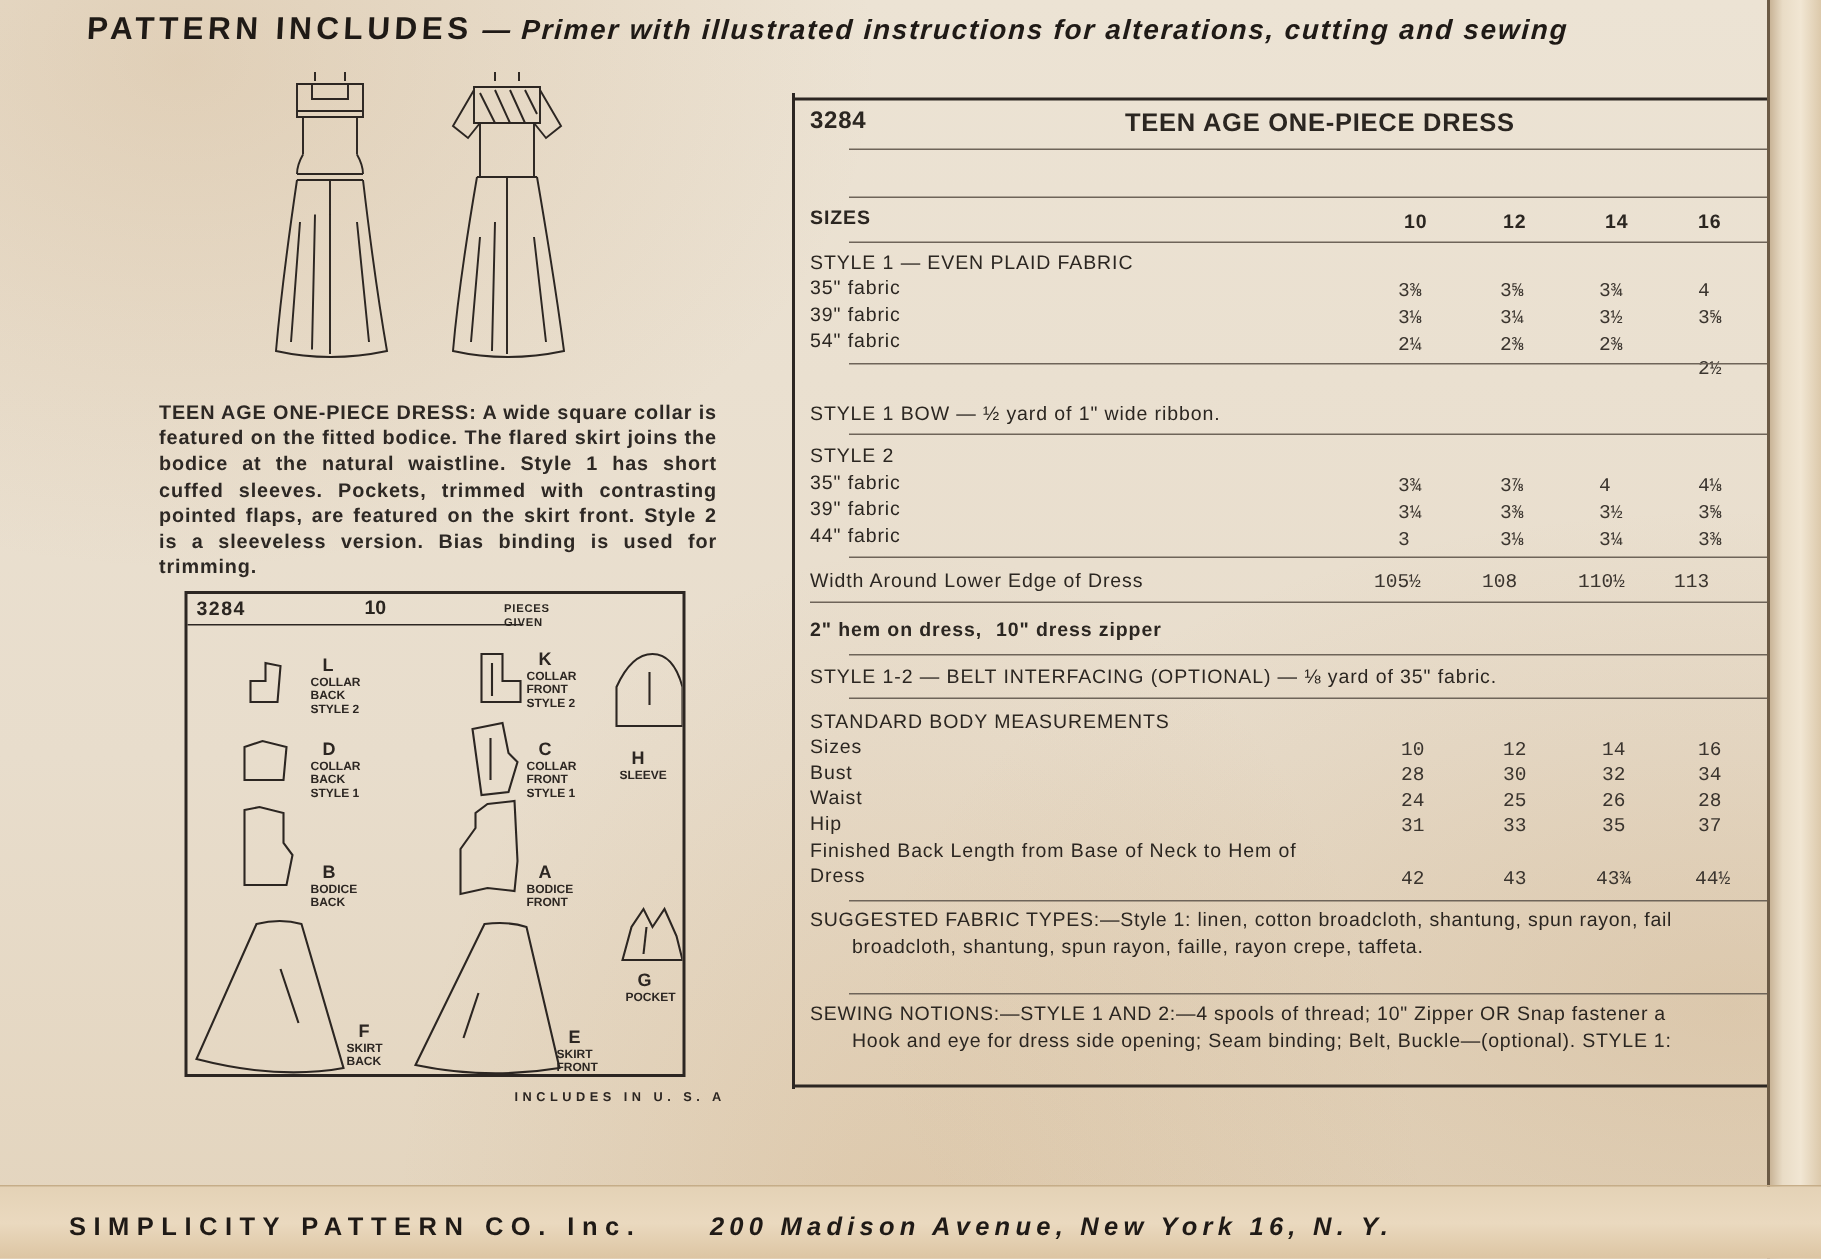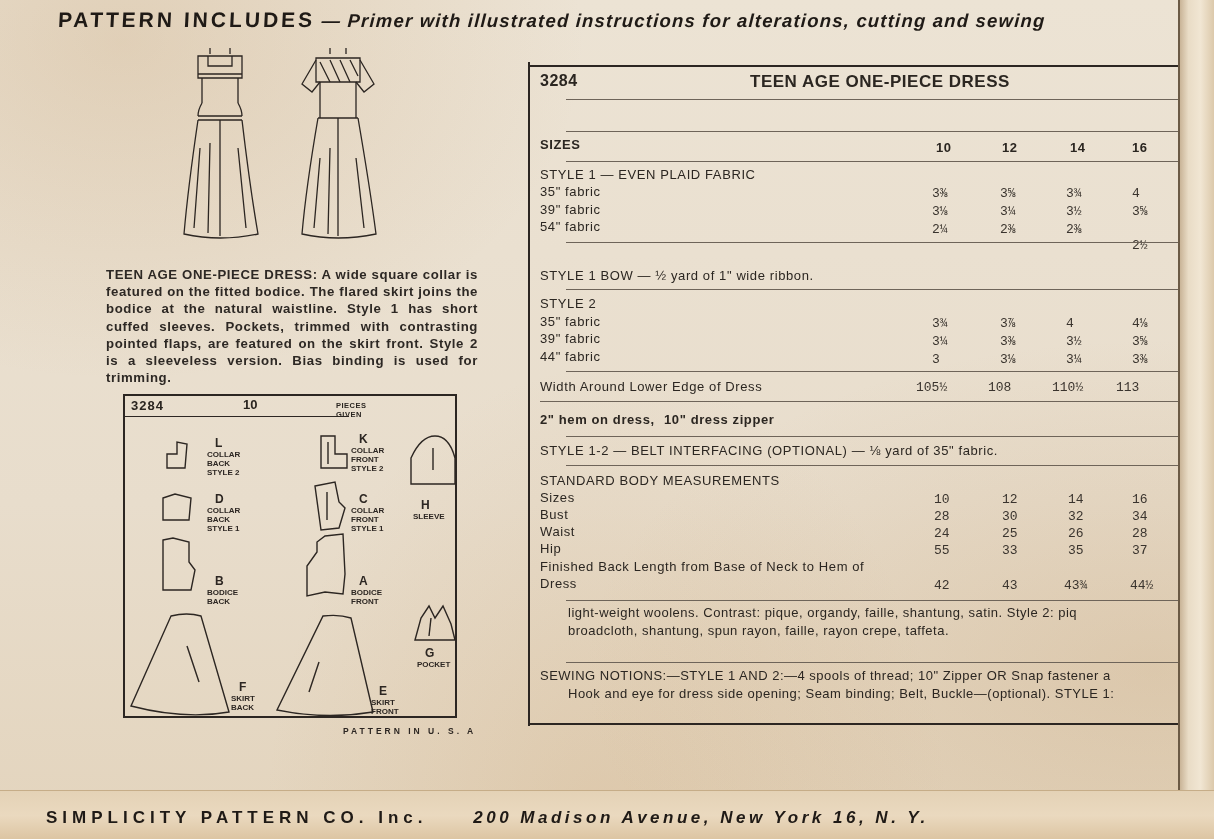--- a/index.html
+++ b/index.html
@@ -223,21 +223,21 @@
     <span class="letter">F</span>
     <span class="name">SKIRT</span>
     <span class="name">BACK</span>
   </div>
   <div class="piece-label" style="left:246px;top:288px">
     <span class="letter">E</span>
     <span class="name">SKIRT</span>
     <span class="name">FRONT</span>
   </div>
 </div>
-<div class="printed">PATTERN IN U. S. A</div>
+<div class="printed">INCLUDES IN U. S. A</div>
 
 <div class="panel">
   <div class="panel-topline"></div>
 
   <span class="t title-num" style="left:10px;top:10px">3284</span>
   <span class="t title-main" style="left:220px;top:10px">TEEN AGE ONE-PIECE DRESS</span>
   <span class="t title-main" style="left:652px;top:10px">2</span>
   <div class="rule" style="left:36px;top:37px;width:624px"></div>
 
   <div class="rule" style="left:36px;top:69px;width:624px"></div>
@@ -329,37 +329,37 @@
   <span class="unit" style="left:654px;top:447px">In</span>
 
   <span class="t" style="left:10px;top:462px">Waist</span>
   <span class="num" style="left:404px;top:464px">24</span>
   <span class="num" style="left:472px;top:464px">25</span>
   <span class="num" style="left:538px;top:464px">26</span>
   <span class="num" style="left:602px;top:464px">28</span>
   <span class="unit" style="left:654px;top:464px">In</span>
 
   <span class="t" style="left:10px;top:479px">Hip</span>
-  <span class="num" style="left:404px;top:481px">55</span>
+  <span class="num" style="left:404px;top:481px">31</span>
   <span class="num" style="left:472px;top:481px">33</span>
   <span class="num" style="left:538px;top:481px">35</span>
   <span class="num" style="left:602px;top:481px">37</span>
   <span class="unit" style="left:654px;top:481px">In</span>
 
   <span class="t" style="left:10px;top:497px">Finished Back Length from Base of Neck to Hem of</span>
   <span class="t" style="left:10px;top:514px">Dress</span>
   <span class="num" style="left:404px;top:516px">42</span>
   <span class="num" style="left:472px;top:516px">43</span>
   <span class="num" style="left:534px;top:516px">43¾</span>
   <span class="num" style="left:600px;top:516px">44½</span>
   <span class="unit" style="left:654px;top:516px">In</span>
   <div class="rule" style="left:36px;top:538px;width:624px"></div>
 
   <div class="para" style="left:10px;top:542px;width:660px">
-    <span class="cont">light-weight woolens. Contrast: pique, organdy, faille, shantung, satin. Style 2: piq</span>
+    <span>SUGGESTED FABRIC TYPES:—Style 1: linen, cotton broadcloth, shantung, spun rayon, fail</span>
     <span class="cont">broadcloth, shantung, spun rayon, faille, rayon crepe, taffeta.</span>
   </div>
   <div class="rule" style="left:36px;top:600px;width:624px"></div>
 
   <div class="para" style="left:10px;top:605px;width:660px">
     <span>SEWING NOTIONS:—STYLE 1 AND 2:—4 spools of thread; 10" Zipper OR Snap fastener a</span>
     <span class="cont">Hook and eye for dress side opening; Seam binding; Belt, Buckle—(optional). STYLE 1:</span>
   </div>
 
   <div class="panel-botline"></div>

